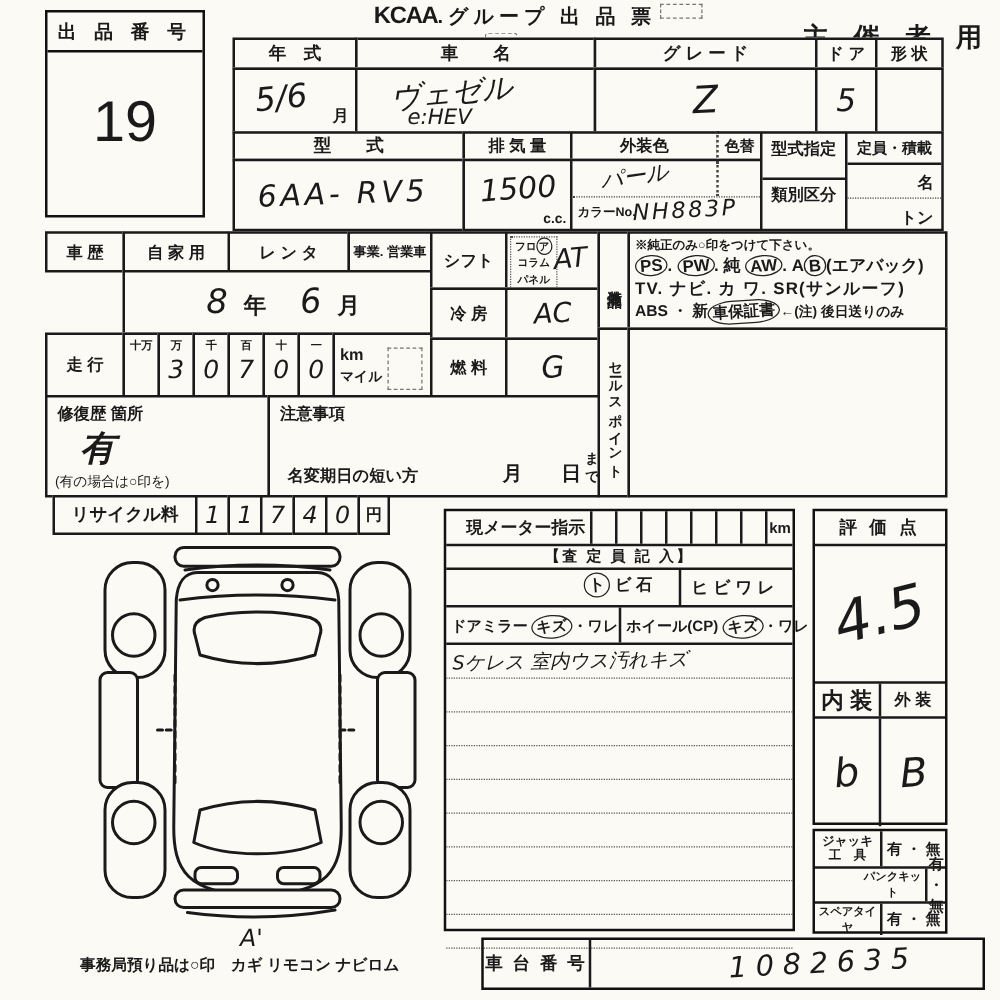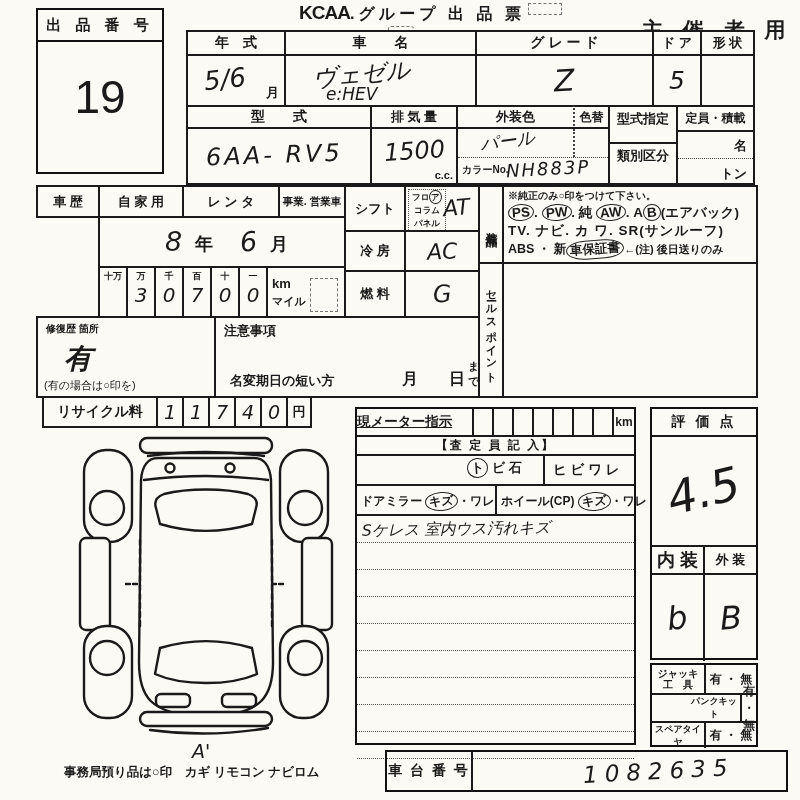--- a/index.html
+++ b/index.html
@@ -91,20 +91,21 @@
   <div class="abs hcell" style="left:98px;top:185px;width:86px;height:33px;font-size:13px;">自 家 用</div>
   <div class="abs hcell" style="left:278px;top:185px;width:68px;height:33px;font-size:10.5px;">事業. 営業車</div>
 
   <div class="abs vcell" style="left:98px;top:216px;width:248px;height:52px;">
     <span class="hw" style="position:absolute;left:65px;top:8px;font-size:27px;">8</span>
     <span class="lbl" style="position:absolute;left:95px;top:14px;font-size:18px;">年</span>
     <span class="hw" style="position:absolute;left:140px;top:8px;font-size:27px;transform:rotate(-5deg);">6</span>
     <span class="lbl" style="position:absolute;left:170px;top:14px;font-size:18px;">月</span>
   </div>
 
+  <div class="abs hcell" style="left:36px;top:266px;width:64px;height:52px;font-size:13px;">走 行</div>
   <div class="abs vcell" style="left:98px;top:266px;width:30px;height:52px;">
     <div style="font-size:9px;font-weight:bold;text-align:center;padding-top:2px;">十万</div>
     <div class="hw" style="font-size:20px;text-align:center;"></div>
   </div>
   <div class="abs vcell" style="left:126px;top:266px;width:30px;height:52px;">
     <div style="font-size:9px;font-weight:bold;text-align:center;padding-top:2px;">万</div>
     <div class="hw" style="font-size:20px;text-align:center;">3</div>
   </div>
   <div class="abs vcell" style="left:154px;top:266px;width:30px;height:52px;">
     <div style="font-size:9px;font-weight:bold;text-align:center;padding-top:2px;">千</div>
@@ -161,21 +162,21 @@
       <span>ABS ・ 新</span><span class="circ" style="border-radius:40%/60%;">車保証書</span><span style="font-size:11px;">←(注) 後日送りのみ</span>
     </div>
   </div>
 
   <div class="abs vcell c" style="left:478px;top:262px;width:26px;height:136px;">
     <span class="vert lbl" style="font-size:11px;letter-spacing:1px;">セールスポイント</span>
   </div>
   <div class="abs vcell" style="left:502px;top:262px;width:256px;height:136px;"></div>
 
   <div class="abs vcell" style="left:36px;top:316px;width:180px;height:82px;">
-    <div class="lbl" style="font-size:10px;padding:4px 17px 0 8px;">修復歴 箇所</div>
+    <div class="lbl" style="font-size:13px;padding:4px 17px 0 8px;">修復歴 箇所</div>
     <div class="hw" style="position:absolute;left:26px;top:22px;font-size:28px;font-weight:bold;">有</div>
     <div style="position:absolute;left:6px;bottom:3px;font-size:11px;">(有の場合は○印を)</div>
   </div>
   <div class="abs vcell" style="left:214px;top:316px;width:266px;height:82px;">
     <div class="lbl" style="font-size:13px;padding:4px 0 0 8px;">注意事項</div>
     <span class="lbl" style="position:absolute;left:14px;bottom:6px;font-size:13px;">名変期日の短い方</span>
     <span class="lbl" style="position:absolute;left:186px;bottom:6px;font-size:16px;">月</span>
     <span class="lbl" style="position:absolute;left:233px;bottom:6px;font-size:16px;">日</span>
     <span style="position:absolute;left:252px;bottom:7px;font-size:11px;font-weight:bold;">まで</span>
   </div>
@@ -237,21 +238,21 @@
       <circle cx="37" cy="72" r="17" fill="#fbfaf5"></circle>
       <circle cx="235" cy="72" r="17" fill="#fbfaf5"></circle>
       <circle cx="37" cy="222" r="17" fill="#fbfaf5"></circle>
       <circle cx="235" cy="222" r="17" fill="#fbfaf5"></circle>
     </g>
   </svg>
   <div class="abs hw" style="left:192px;top:740px;font-size:19px;">A'</div>
 
   <div class="abs bx3" style="left:355px;top:407px;width:281px;height:338px;">
     <div style="position:relative;height:26px;border-bottom:2px solid #1a1a1a;">
-      <span class="lbl" style="position:absolute;left:0;top:4px;font-size:13.5px;text-decoration:underline;">現メーター指示</span>
+      <span class="lbl" style="position:absolute;left:16px;top:4px;font-size:13.5px;">現メーター指示</span>
       <span style="position:absolute;left:115px;top:0;bottom:0;width:20px;border-left:2px solid #1a1a1a;"></span>
       <span style="position:absolute;left:135px;top:0;bottom:0;width:20px;border-left:2px solid #1a1a1a;"></span>
       <span style="position:absolute;left:155px;top:0;bottom:0;width:20px;border-left:2px solid #1a1a1a;"></span>
       <span style="position:absolute;left:175px;top:0;bottom:0;width:20px;border-left:2px solid #1a1a1a;"></span>
       <span style="position:absolute;left:195px;top:0;bottom:0;width:20px;border-left:2px solid #1a1a1a;"></span>
       <span style="position:absolute;left:215px;top:0;bottom:0;width:20px;border-left:2px solid #1a1a1a;"></span>
       <span style="position:absolute;left:235px;top:0;bottom:0;width:20px;border-left:2px solid #1a1a1a;"></span>
       <span class="lbl" style="position:absolute;left:255px;top:0;bottom:0;right:0;border-left:2px solid #1a1a1a;font-size:12px;display:flex;align-items:center;justify-content:center;">km</span>
     </div>
     <div class="c lbl" style="height:17px;border-bottom:2px solid #1a1a1a;font-size:12px;letter-spacing:2px;">【査 定 員 記 入】</div>

